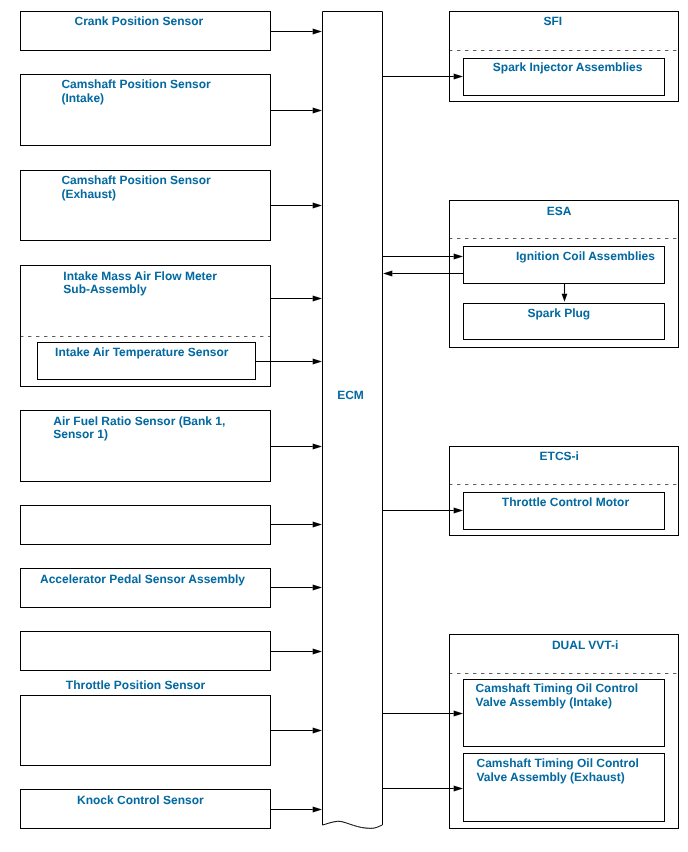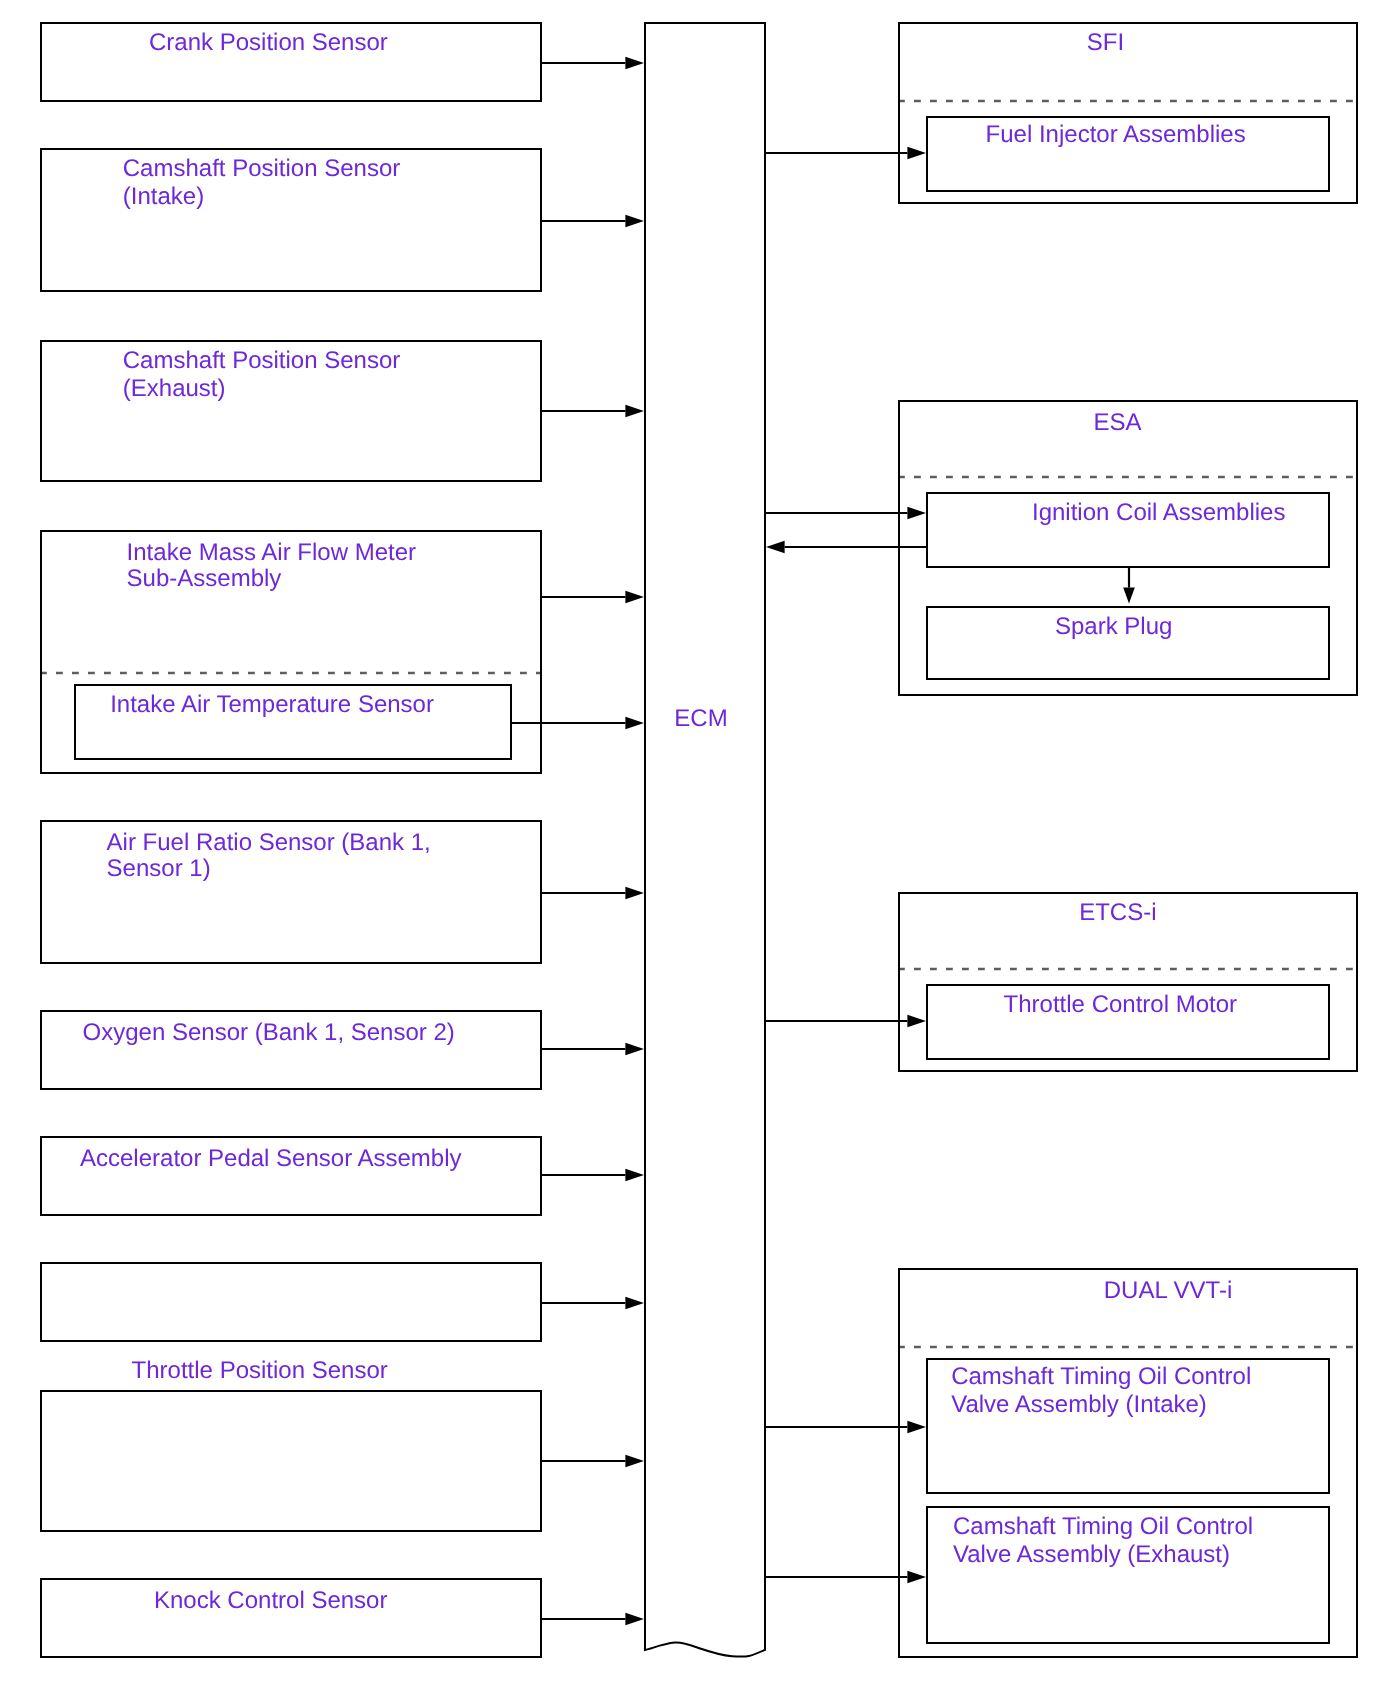--- a/index.html
+++ b/index.html
@@ -5,22 +5,22 @@
 <style>
   html,body{margin:0;padding:0;background:#ffffff;}
   body{width:688px;height:852px;overflow:hidden;
        font-family:"Liberation Sans", sans-serif;
        font-size:12px;color:#0a0a0a;
        -webkit-font-smoothing:antialiased;
        text-rendering:geometricPrecision;}
   #diagram{position:relative;width:688px;height:852px;background:#ffffff;}
   .box{position:absolute;border:1px solid #000000;box-sizing:border-box;background:transparent;}
   .cap{position:absolute;line-height:13.6px;white-space:pre;text-align:left;
-       transform:translateZ(0);color:#6d28d9;}
-  .cap.ctr{text-align:center;}
+       transform:translateZ(0);color:#0369a1;font-weight:bold;}
+  .cap.ctr{text-align:center;margin-top:36px;}
   svg.overlay{position:absolute;left:0;top:0;width:688px;height:852px;pointer-events:none;}
 </style>
 </head>
 <body>
 
 <div id="diagram">
 
   <svg class="overlay" viewBox="0 0 688 852">
       <path d="M 322.5 11.5 L 382.5 11.5 L 382.5 824.9 C 375 828.3 374 828.7 366 828.1 C 354 827.1 344 820.7 337.5 821.3 C 331 821.9 326 824.3 322.5 825 Z" fill="none" stroke="#000000" stroke-width="1" stroke-linejoin="miter"></path>
       <line x1="271" y1="31.5" x2="312.7" y2="31.5" stroke="#000000" stroke-width="1.1"></line>
@@ -84,37 +84,36 @@
 Sub-Assembly</div>
 
   <div class="box" style="left: 37px; top: 342px; width: 219px; height: 38px;"></div>
   <div class="cap" style="left: 55.1px; top: 346.2px;">Intake Air Temperature Sensor</div>
 
   <div class="box" style="left: 20px; top: 410px; width: 251px; height: 72px;"></div>
   <div class="cap" style="left: 53.3px; top: 414.9px;">Air Fuel Ratio Sensor (Bank 1,
 Sensor 1)</div>
 
   <div class="box" style="left: 20px; top: 505px; width: 251px; height: 40px;"></div>
-  <div class="cap" style="left: 41.3px; top: 509.5px;">Oxygen Sensor (Bank 1, Sensor 2)</div>
 
   <div class="box" style="left: 20px; top: 568px; width: 251px; height: 40px;"></div>
   <div class="cap" style="left: 40px; top: 572.6px;">Accelerator Pedal Sensor Assembly</div>
 
   <div class="box" style="left: 20px; top: 631px; width: 251px; height: 40px;"></div>
   <div class="cap" style="left: 65.8px; top: 635.6px; margin-top: 43px;">Throttle Position Sensor</div>
 
   <div class="box" style="left: 20px; top: 695px; width: 251px; height: 71px;"></div>
 
   <div class="box" style="left: 20px; top: 789px; width: 251px; height: 40px;"></div>
   <div class="cap" style="left: 77px; top: 793.8px;">Knock Control Sensor</div>
 
   <div class="box" style="left: 449px; top: 11px; width: 230px; height: 91px;"></div>
   <div class="cap" style="left: 543.4px; top: 15.3px;">SFI</div>
   <div class="box" style="left: 463px; top: 58px; width: 202px; height: 38px;"></div>
-  <div class="cap" style="left: 492.8px; top: 61.2px;">Fuel Injector Assemblies</div>
+  <div class="cap" style="left: 492.8px; top: 61.2px;">Spark Injector Assemblies</div>
 
   <div class="box" style="left: 449px; top: 200px; width: 230px; height: 148px;"></div>
   <div class="cap" style="left: 546.8px; top: 204.7px;">ESA</div>
   <div class="box" style="left: 463px; top: 246px; width: 202px; height: 38px;"></div>
   <div class="cap" style="left: 495px; top: 250.1px; margin-left: 21px;">Ignition Coil Assemblies</div>
   <div class="box" style="left: 463px; top: 303px; width: 202px; height: 37px;"></div>
   <div class="cap" style="left: 527.5px; top: 307.1px; text-align: center;">Spark Plug</div>
 
   <div class="box" style="left: 449px; top: 446px; width: 230px; height: 90px;"></div>
   <div class="cap" style="left: 539.6px; top: 450.3px;">ETCS-i</div>

